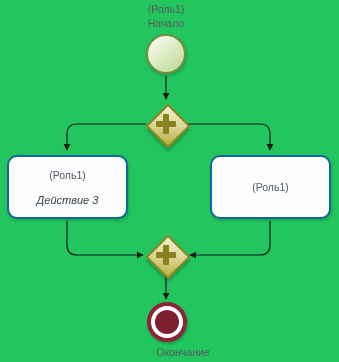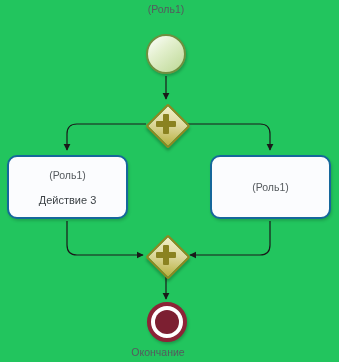--- a/index.html
+++ b/index.html
@@ -124,26 +124,27 @@
   .task .role {
     color: #555a5e;
     font-size: 10.5px;
     line-height: 14px;
   }
   .task .title {
     color: #3d4347;
     font-size: 11px;
     line-height: 14px;
     margin-top: 11px;
+    font-style: italic;
   }
   #task-left  { left: 7px;   top: 155px; width: 121px; height: 64px; }
   #task-right { left: 210px; top: 155px; width: 121px; height: 64px; }
 
   #label-start { left: 116px; top: 2px;  width: 100px; }
-  #label-end   { left: 108px; top: 345px; width: 100px; }
+  #label-end   { left: 133px; top: 345px; width: 100px; }
 </style>
 </head>
 <body>
 
 <div id="canvas">
 
   <svg id="edges" viewBox="0 0 339 362" width="339" height="362">
     <defs>
       <marker id="arrow" viewBox="0 0 10 10" refX="9" refY="5" markerWidth="6" markerHeight="6" orient="auto-start-reverse">
         <path d="M 0 0 L 10 5 L 0 10 z" fill="#1a1a1a"></path>
@@ -158,20 +159,21 @@
 
     <path d="M 67 221 L 67 245 Q 67 255 77 255 L 143 255" fill="none" stroke="#1a1a1a" stroke-width="1.2" marker-end="url(#arrow)"></path>
 
     <path d="M 270 221 L 270 245 Q 270 255 260 255 L 190 255" fill="none" stroke="#1a1a1a" stroke-width="1.2" marker-end="url(#arrow)"></path>
 
     <path d="M 166 277 L 166 299" fill="none" stroke="#1a1a1a" stroke-width="1.2" marker-end="url(#arrow)"></path>
   </svg>
 
   <div class="ext-label" id="label-start">
     <div>(Роль1)</div>
+    <div>Начало</div>
   </div>
   <div class="event start-event"></div>
 
   <div class="gateway" style="left:146px; top:104px;">
     <div class="diamond"></div>
     <div class="plus-v"></div>
     <div class="plus-h"></div>
   </div>
 
   <div class="task" id="task-left">

